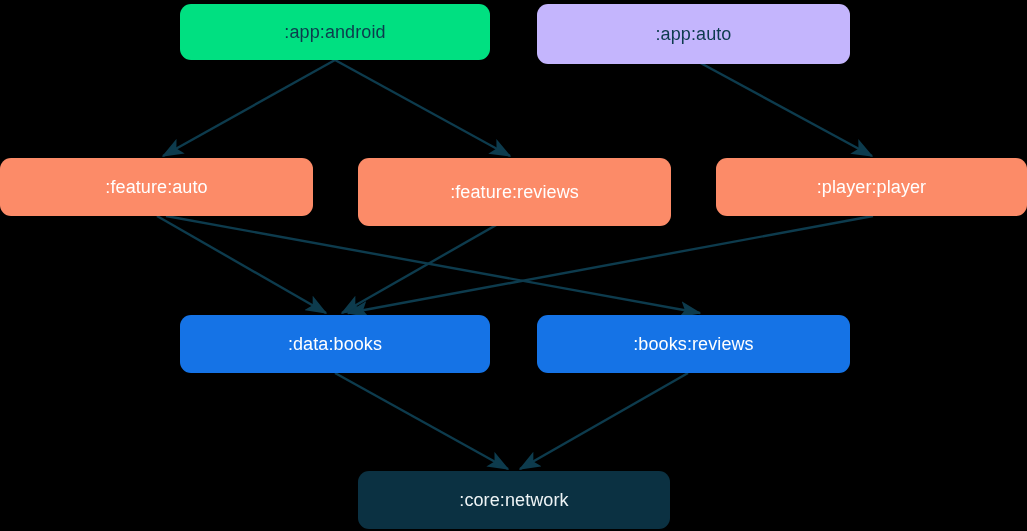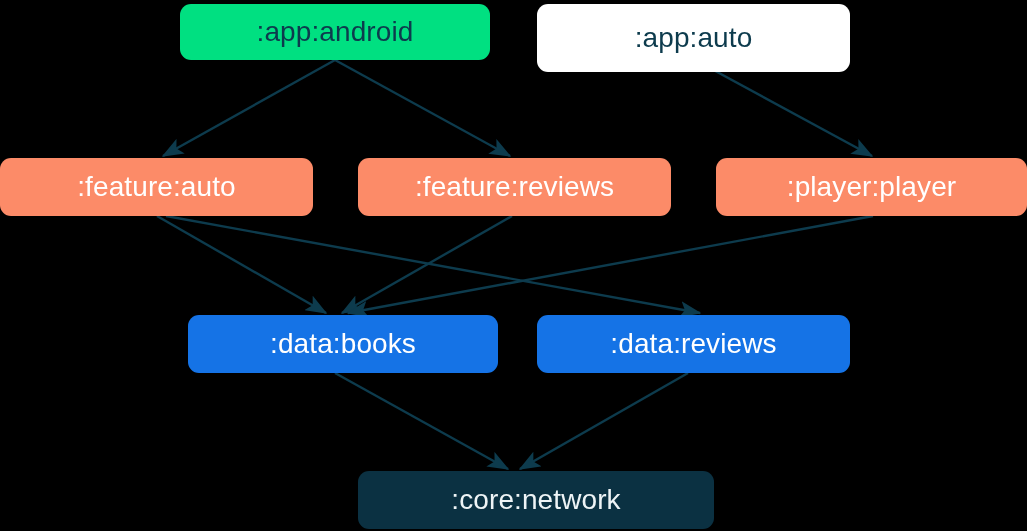--- a/index.html
+++ b/index.html
@@ -25,21 +25,21 @@
     height: 531px;
     pointer-events: none;
   }
   .node {
     position: absolute;
     box-sizing: border-box;
     display: flex;
     align-items: center;
     justify-content: center;
     border-radius: 11px;
-    font-size: 28px;
+    font-size: 18px;
     letter-spacing: 0.1px;
     white-space: nowrap;
     user-select: none;
   }
   .node-label {
     display: block;
     line-height: 1;
   }
 </style>
 </head>
@@ -63,36 +63,36 @@
         <line x1="873" y1="216" x2="348" y2="313" stroke="#0d3b4d" stroke-width="2.4" marker-end="url(#arrowhead)"></line>
         <line x1="335" y1="373" x2="508" y2="469" stroke="#0d3b4d" stroke-width="2.4" marker-end="url(#arrowhead)"></line>
         <line x1="688" y1="373" x2="520" y2="469" stroke="#0d3b4d" stroke-width="2.4" marker-end="url(#arrowhead)"></line>
       </g>
   </svg>
 
   <div id="nodes-layer">
       <div class="node" style="left: 180px; top: 4px; width: 310px; height: 56px; background: rgb(0, 224, 129); color: rgb(13, 59, 77);">
         <span class="node-label">:app:android</span>
       </div>
-      <div class="node" style="left: 537px; top: 4px; width: 313px; height: 68px; background: #ffffff; color: rgb(13, 59, 77);">
+      <div class="node" style="left: 537px; top: 4px; width: 313px; height: 60px; background: #c4b5fd; color: rgb(13, 59, 77);">
         <span class="node-label">:app:auto</span>
       </div>
       <div class="node" style="left: 0px; top: 158px; width: 313px; height: 58px; background: rgb(252, 139, 104); color: rgb(255, 255, 255);">
         <span class="node-label">:feature:auto</span>
       </div>
-      <div class="node" style="left: 358px; top: 158px; width: 313px; height: 58px; background: rgb(252, 139, 104); color: rgb(255, 255, 255);">
+      <div class="node" style="left: 358px; top: 158px; width: 313px; height: 68px; background: rgb(252, 139, 104); color: rgb(255, 255, 255);">
         <span class="node-label">:feature:reviews</span>
       </div>
       <div class="node" style="left: 716px; top: 158px; width: 311px; height: 58px; background: rgb(252, 139, 104); color: rgb(255, 255, 255);">
         <span class="node-label">:player:player</span>
       </div>
-      <div class="node" style="left: 180px; top: 315px; width: 310px; height: 58px; background: rgb(21, 115, 230); color: rgb(255, 255, 255); margin-left: 8px;">
+      <div class="node" style="left: 180px; top: 315px; width: 310px; height: 58px; background: rgb(21, 115, 230); color: rgb(255, 255, 255);">
         <span class="node-label">:data:books</span>
       </div>
       <div class="node" style="left: 537px; top: 315px; width: 313px; height: 58px; background: rgb(21, 115, 230); color: rgb(255, 255, 255);">
-        <span class="node-label">:data:reviews</span>
+        <span class="node-label">:books:reviews</span>
       </div>
-      <div class="node" style="left: 358px; top: 471px; width: 356px; height: 58px; background: rgb(11, 49, 66); color: rgb(238, 244, 246);">
+      <div class="node" style="left: 358px; top: 471px; width: 312px; height: 58px; background: rgb(11, 49, 66); color: rgb(238, 244, 246);">
         <span class="node-label">:core:network</span>
       </div>
     </div>
 
 </div>
 
 </body></html>

